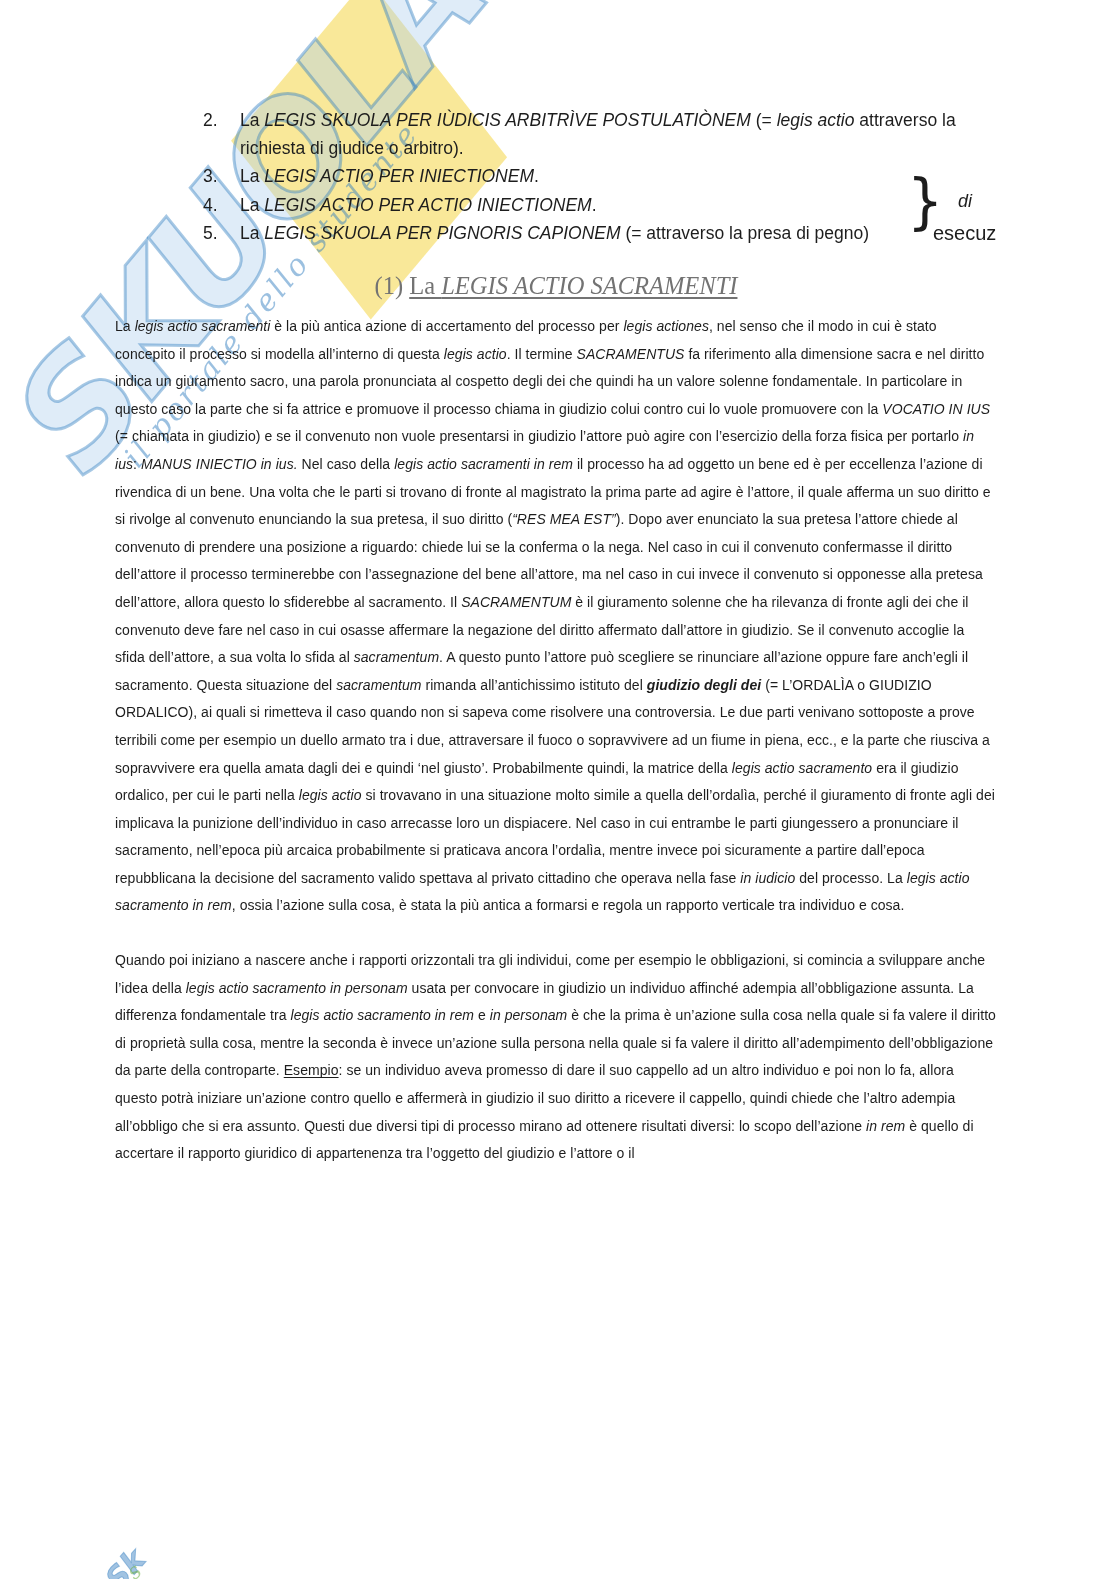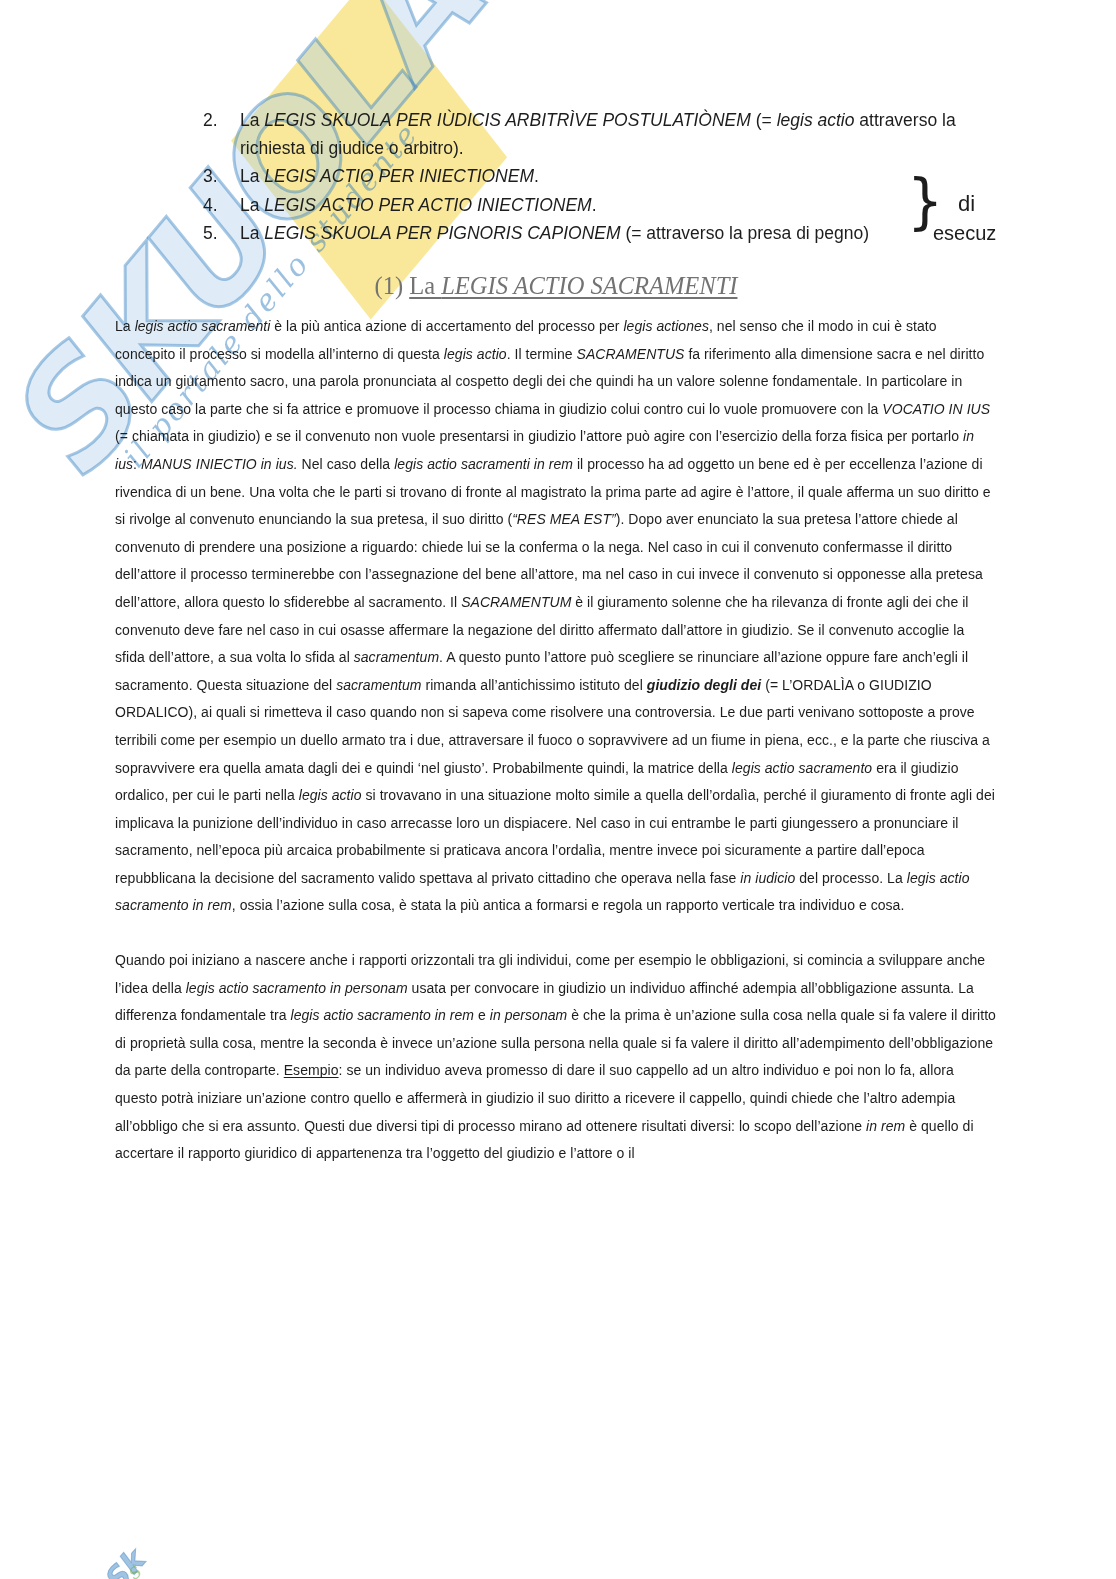--- a/index.html
+++ b/index.html
@@ -84,21 +84,21 @@
 
   
   .brace-group { position:absolute; left:906px; top:176px; width:150px; height:86px; z-index:1; }
   .brace-glyph {
     position:absolute; left:0; top:-10px;
     font-family:"DejaVu Sans", sans-serif;
     font-size:60px; font-weight:normal;
     transform:scaleX(0.95);
     color:#1d1d1d;
   }
-  .brace-di { position:absolute; left:52px; top:15px; font-size:22px; }
+  .brace-di { position:absolute; left:52px; top:15px; font-size:18px;font-style:italic; }
   .brace-esecuz { position:absolute; left:27px; top:46px; font-size:20px; }
 </style>
 </head>
 <body>
 
 <div class="page">
 
   <div class="watermark" aria-hidden="true">
     <div class="wm-rot">
       <div class="wm-band"></div>

